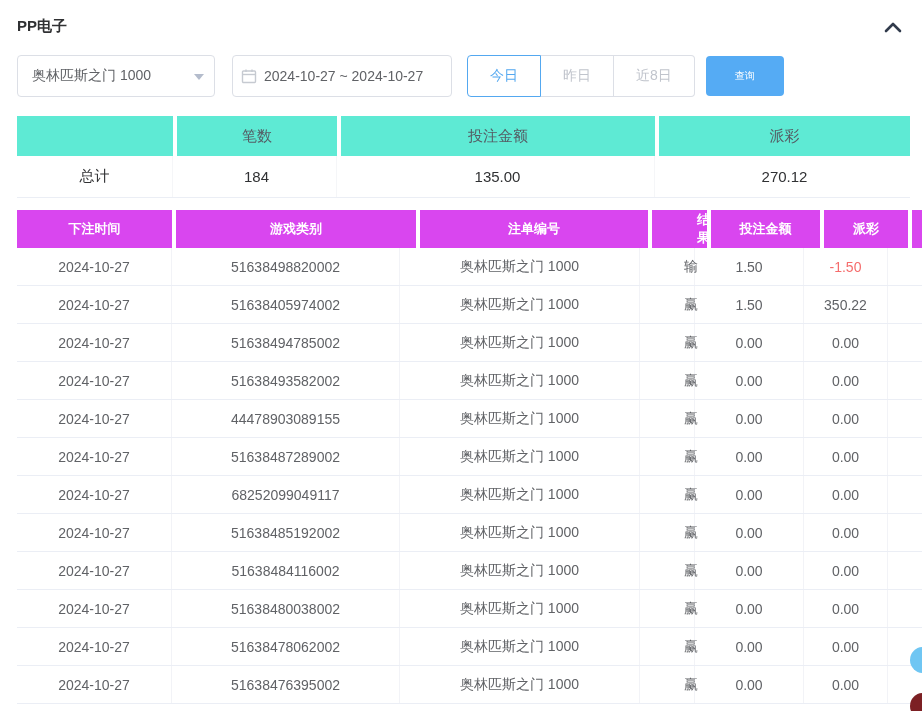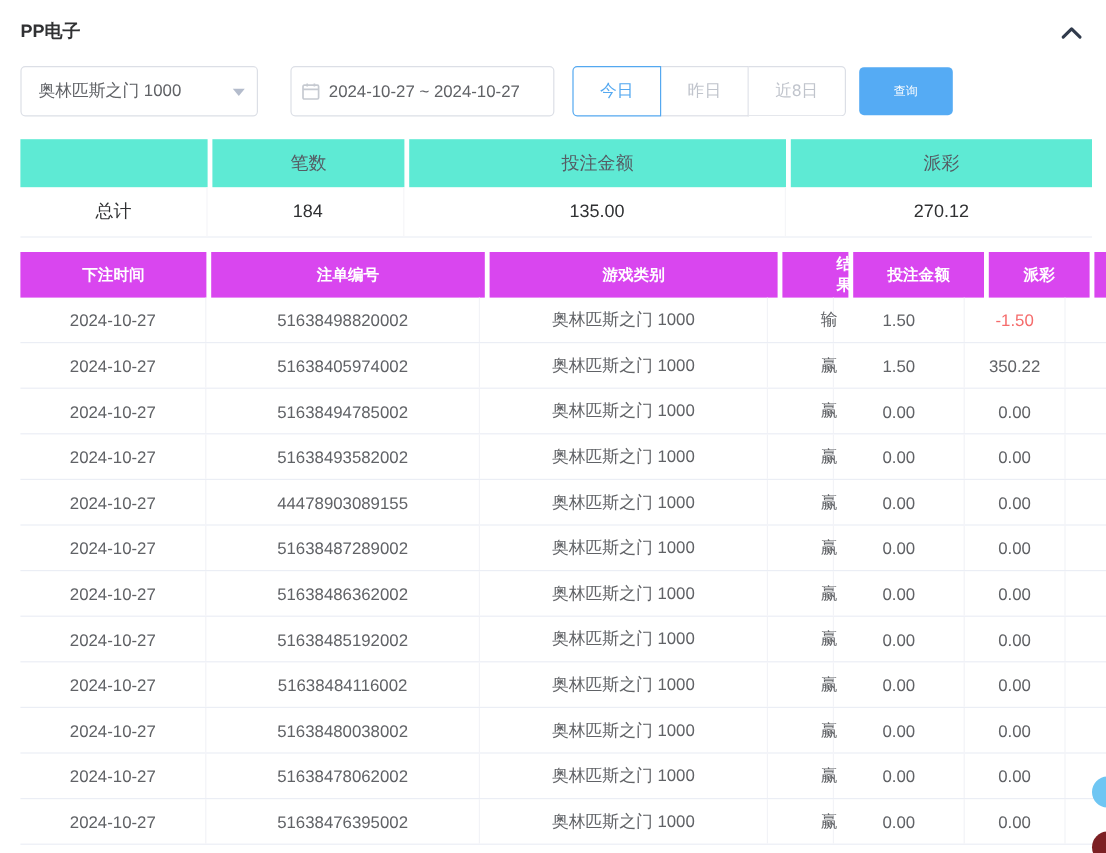--- a/index.html
+++ b/index.html
@@ -8,21 +8,21 @@
 
   
   .hdr { display:flex; align-items:center; justify-content:space-between; padding:13px 17px 0 17px; height:40px; }
   .title { font-size:15px; font-weight:bold; color:#303133; }
   .collapse { width:24px; height:24px; display:flex; align-items:center; justify-content:center; cursor:pointer; }
 
   
   .controls { display:flex; align-items:center; padding:15px 17px 0 17px; height:57px; }
   .selectbox { width:198px; height:42px; border:1px solid #dcdfe6; border-radius:4px; display:flex; align-items:center; justify-content:space-between; padding:0 10px 0 14px; color:#606266; font-size:14px; background:#fff; cursor:pointer; }
   .caret { width:0; height:0; border-left:5px solid transparent; border-right:5px solid transparent; border-top:6px solid #b4bccc; margin-top:2px; }
-  .datebox { width:220px; height:42px; border:1px solid #dcdfe6; border-radius:4px; display:flex; align-items:center; margin-left:27px; padding:0 8px; color:#606266; font-size:14px; background:#fff; cursor:pointer; }
+  .datebox { width:220px; height:42px; border:1px solid #dcdfe6; border-radius:4px; display:flex; align-items:center; margin-left:17px; padding:0 8px; color:#606266; font-size:14px; background:#fff; cursor:pointer; }
   .datebox svg { margin-right:7px; flex:none; }
   .seg { display:flex; margin-left:15px; height:42px; }
   .seg .btn { height:42px; padding:0 22px; font-size:14px; background:#fff; display:flex; align-items:center; justify-content:center; cursor:pointer; border:1px solid #dcdfe6; color:#c0c4cc; }
   .seg .btn.active { border:1px solid #54a8f0; color:#54a8f0; border-radius:4px 0 0 4px; position:relative; z-index:2; }
   .seg .btn.mid { border-left:none; }
   .seg .btn.last { border-left:none; border-radius:0 4px 4px 0; }
   .query { margin-left:11px; width:78px; height:40px; background:#55abf4; border:none; border-radius:4px; color:#fff; font-size:10px; display:flex; align-items:center; justify-content:center; cursor:pointer; }
 
   
   .summary { margin:19px 0 0 17px; width:893px; }
@@ -101,22 +101,22 @@
       <div class="cell sc1">总计</div>
       <div class="cell sc2">184</div>
       <div class="cell sc3">135.00</div>
       <div class="cell sc4">270.12</div>
     </div>
   </div>
 
   <div class="mtable">
     <div class="m-head">
       <div class="cell c1">下注时间</div>
+      <div class="cell c3">游戏类别</div>
       <div class="cell c2">注单编号</div>
-      <div class="cell c3">游戏类别</div>
       <div class="cell c4">结果</div>
       <div class="cell c5">投注金额</div>
       <div class="cell c6">派彩</div>
       <div class="cell c7"></div>
     </div>
     <div>
   <div class="m-row">
     <div class="cell c1">2024-10-27</div>
     <div class="cell c2">51638498820002</div>
     <div class="cell c3">奥林匹斯之门 1000</div>
@@ -171,21 +171,21 @@
     <div class="cell c2">51638487289002</div>
     <div class="cell c3">奥林匹斯之门 1000</div>
     <div class="cell c4">赢</div>
     <div class="cell c5">0.00</div>
     <div class="cell c6">0.00</div>
     <div class="cell c7"></div>
   </div>
 
   <div class="m-row">
     <div class="cell c1">2024-10-27</div>
-    <div class="cell c2">51638486362002</div>
+    <div class="cell c2">68252099049117</div>
     <div class="cell c3">奥林匹斯之门 1000</div>
     <div class="cell c4">赢</div>
     <div class="cell c5">0.00</div>
     <div class="cell c6">0.00</div>
     <div class="cell c7"></div>
   </div>
 
   <div class="m-row">
     <div class="cell c1">2024-10-27</div>
     <div class="cell c2">51638485192002</div>

